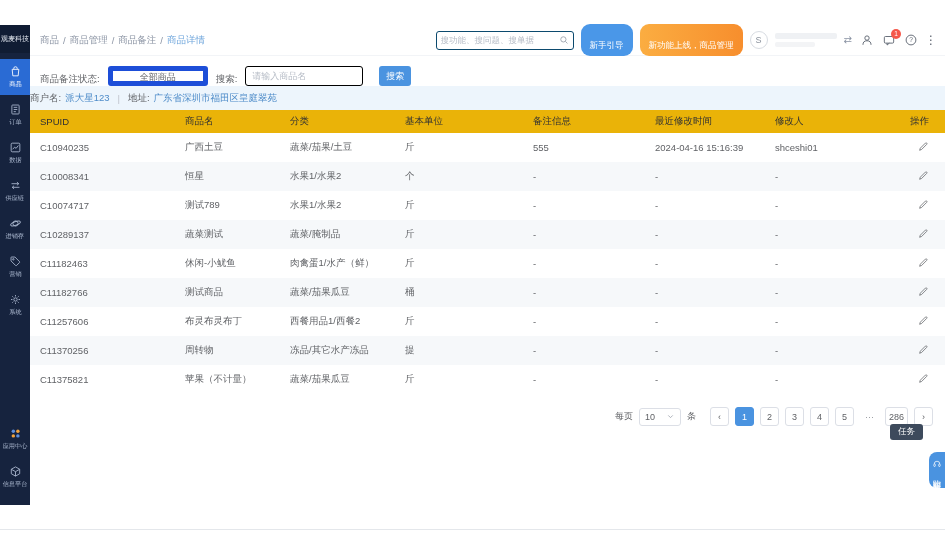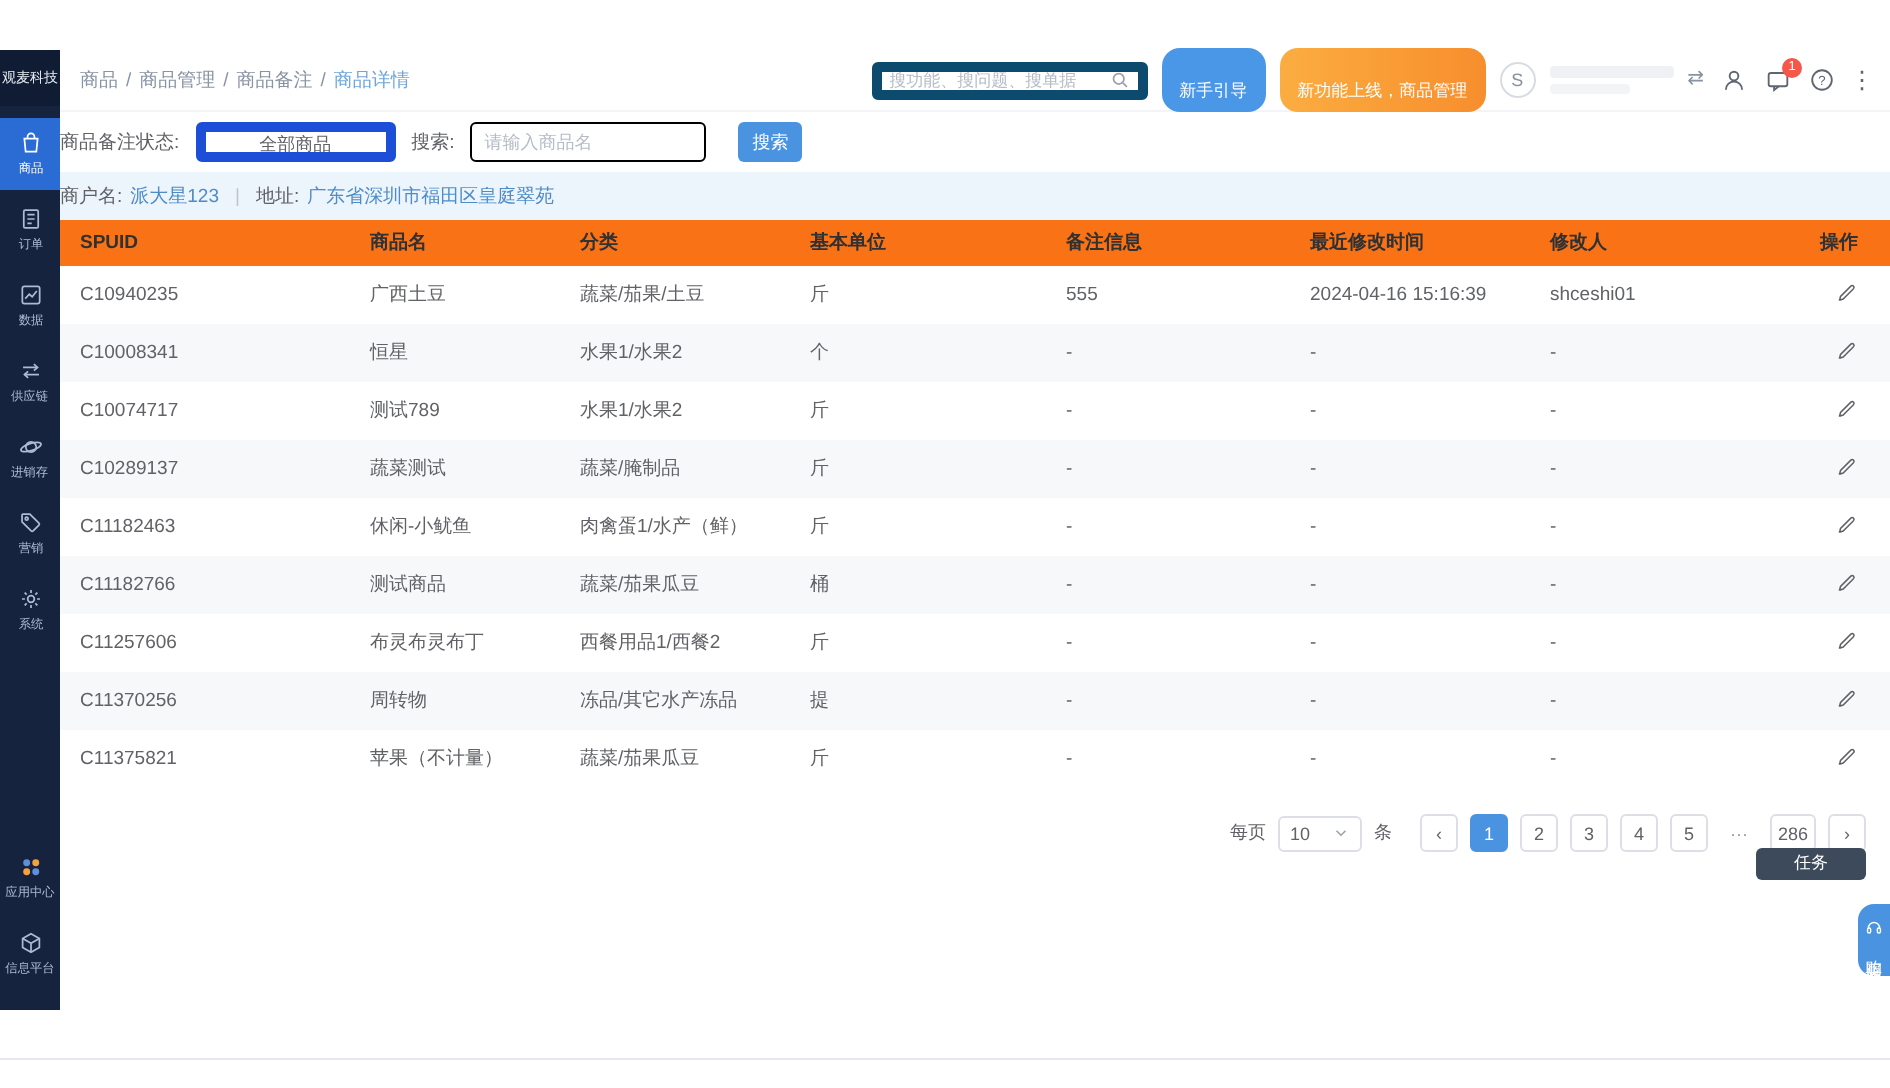--- a/index.html
+++ b/index.html
@@ -16,66 +16,66 @@
   .nav-item svg { width:13px; height:13px; stroke:currentColor; fill:none; stroke-width:1.2; }
   .nav-item .nlabel { font-size:6.5px; white-space:nowrap; transform:scale(.95); }
   .nav-push { margin-top:auto; }
 
   
   .main { position:absolute; left:30px; top:25px; width:915px; height:480px; background:#fff; }
   .topbar { height:31px; display:flex; align-items:center; justify-content:space-between; padding:0 8px 0 10px; border-bottom:1px solid #F2F4F7; }
   .breadcrumb { display:flex; align-items:center; gap:4px; font-size:9.5px; color:#8A93A3; }
   .breadcrumb .current { color:#6FA6DC; }
   .topbar-right { display:flex; align-items:center; gap:7px; }
-  .gsearch { width:138px; height:19px; border:5px solid #0c4a6e; border-radius:3px; display:flex; align-items:center; background:#fff; }
+  .gsearch { width:138px; height:19px; border:1px solid #0c4a6e; border-radius:3px; display:flex; align-items:center; background:#fff; }
   .gsearch input { border:none; outline:none; flex:1; min-width:0; font-size:8.5px; padding:0 4px; color:#606266; background:transparent; }
   .gsearch input::placeholder { color:#B6BCC6; }
   .gsearch svg { width:10px; height:10px; stroke:#9AA1AB; fill:none; stroke-width:1.4; margin-right:4px; flex:none; }
   .pill { height:18px; border:none; border-radius:9px; color:#fff; font-size:8.5px; padding:16px 9px; cursor:pointer; white-space:nowrap; }
   .pill.blue { background:#4A97E8; }
   .pill.orange { background:linear-gradient(90deg,#FBAD41,#F78E2D); }
   .avatar { width:18px; height:18px; border-radius:50%; border:1px solid #D8DCE2; background:#fff; color:#8A919C; font-size:9px; display:flex; align-items:center; justify-content:center; cursor:pointer; }
   .user-block { display:flex; flex-direction:column; gap:3px; }
   .user-block .bar1 { width:62px; height:6px; background:#EFF1F4; border-radius:2px; }
   .user-block .bar2 { width:40px; height:5px; background:#F3F4F6; border-radius:2px; }
   .swap { font-size:10px; color:#8A93A3; cursor:pointer; line-height:1; }
   .hicon { position:relative; width:15px; height:15px; display:flex; align-items:center; justify-content:center; cursor:pointer; color:#5F6672; }
   .hicon svg { width:14px; height:14px; stroke:#5F6672; fill:none; stroke-width:1.2; }
   .badge { position:absolute; top:-4px; right:-5px; min-width:10px; height:10px; border-radius:5px; background:#F5574A; color:#fff; font-size:6.5px; font-style:normal; display:flex; align-items:center; justify-content:center; padding:0 1px; }
   .dots { font-size:12px; color:#5F6672; cursor:pointer; }
 
-  .filterbar { height:30px; display:flex; align-items:center; gap:8px; font-size:9.5px; color:#606266; }
+  .filterbar { height:30px; display:flex; align-items:flex-end; gap:8px; padding-left:10px; font-size:9.5px; color:#606266; }
   .fselect { width:100px; height:20px; border:5px solid #1d4ed8; border-radius:3px; display:flex; align-items:center; justify-content:space-between; padding:0 6px; font-size:9px; color:#606266; cursor:pointer;flex-direction:column; }
   .fselect svg { width:9px; height:9px; stroke:#9AA1AB; fill:none; stroke-width:1.4; }
   .finput { width:118px; height:20px; border:1px solid #000000; border-radius:3px; font-size:9px; padding:0 6px; color:#606266; outline:none; }
   .finput::placeholder { color:#B6BCC6; }
   .btn-search { margin-left:8px; width:32px; height:20px; background:#4A93E0; color:#fff; border:none; border-radius:3px; font-size:9px; cursor:pointer; }
 
   .merchantbar { height:24px; background:#EDF5FC; display:flex; align-items:center; gap:4px; font-size:9.5px; color:#606266; }
   .mlink { color:#4E8CC9; cursor:pointer; }
   .mdiv { color:#C0C4CC; margin:0 4px; }
 
   table { width:915px; border-collapse:collapse; table-layout:fixed; }
-  thead th { height:23px; background:#f97316; font-size:9.5px; color:#303133; font-weight:700; text-align:left; padding-left:10px; }
+  thead th { height:23px; background:#eab308; font-size:9.5px; color:#303133; font-weight:400; text-align:left; padding-left:10px; }
   tbody td { height:29px; font-size:9.5px; color:#606266; padding-left:10px; }
   tbody tr:nth-child(even) { background:#F6F8FA; }
   th.col-action, td.cell-action { text-align:right; padding-right:16px; padding-left:0; }
   .edit-icon { display:inline-flex; cursor:pointer; }
   .edit-icon svg { width:11px; height:11px; stroke:#606266; fill:none; stroke-width:1.1; }
 
   .pagination { margin-top:13px; display:flex; align-items:center; justify-content:flex-end; gap:6px; padding-right:12px; font-size:9px; color:#606266; }
   .pselect { width:42px; height:18px; border:1px solid #DCDFE6; border-radius:3px; display:flex; align-items:center; justify-content:space-between; padding:0 5px; cursor:pointer; }
   .pselect svg { width:9px; height:9px; stroke:#9AA1AB; fill:none; stroke-width:1.4; }
   .pager { display:flex; align-items:center; gap:6px; margin-left:8px; }
   .pbtn { min-width:19px; height:19px; border:1px solid #DCDFE6; background:#fff; border-radius:3px; font-size:9px; color:#606266; cursor:pointer; display:flex; align-items:center; justify-content:center; padding:0 3px; }
   .pbtn.active { background:#4A93E0; border-color:#4A93E0; color:#fff; }
   .pbtn.ellipsis { border:none; background:transparent; color:#909399; }
 
   
-  .task-tab { position:absolute; right:12px; top:424px; background:#3D4A5C; color:#fff; font-size:8.5px; padding:2px 19px; border-radius:3px; cursor:pointer; }
+  .task-tab { position:absolute; right:22px; top:424px; background:#3D4A5C; color:#fff; font-size:8.5px; padding:2px 8px; border-radius:3px; cursor:pointer; }
   .service-btn { position:absolute; right:0; top:452px; width:16px; background:#4A93E0; border-radius:8px 0 0 8px; color:#fff; display:flex; flex-direction:column; align-items:center; gap:4px; padding:7px 0; cursor:pointer; }
   .service-btn svg { width:10px; height:10px; stroke:#fff; fill:none; stroke-width:1.3; }
   .vtext { writing-mode:vertical-rl; text-orientation:upright; font-size:8.5px; line-height:1; letter-spacing:2px; }
   .bottom-line { position:absolute; left:0; top:529px; width:945px; height:1px; background:#E4E7EB; }
 </style>
 </head>
 <body>
 
 <div class="page">
 

